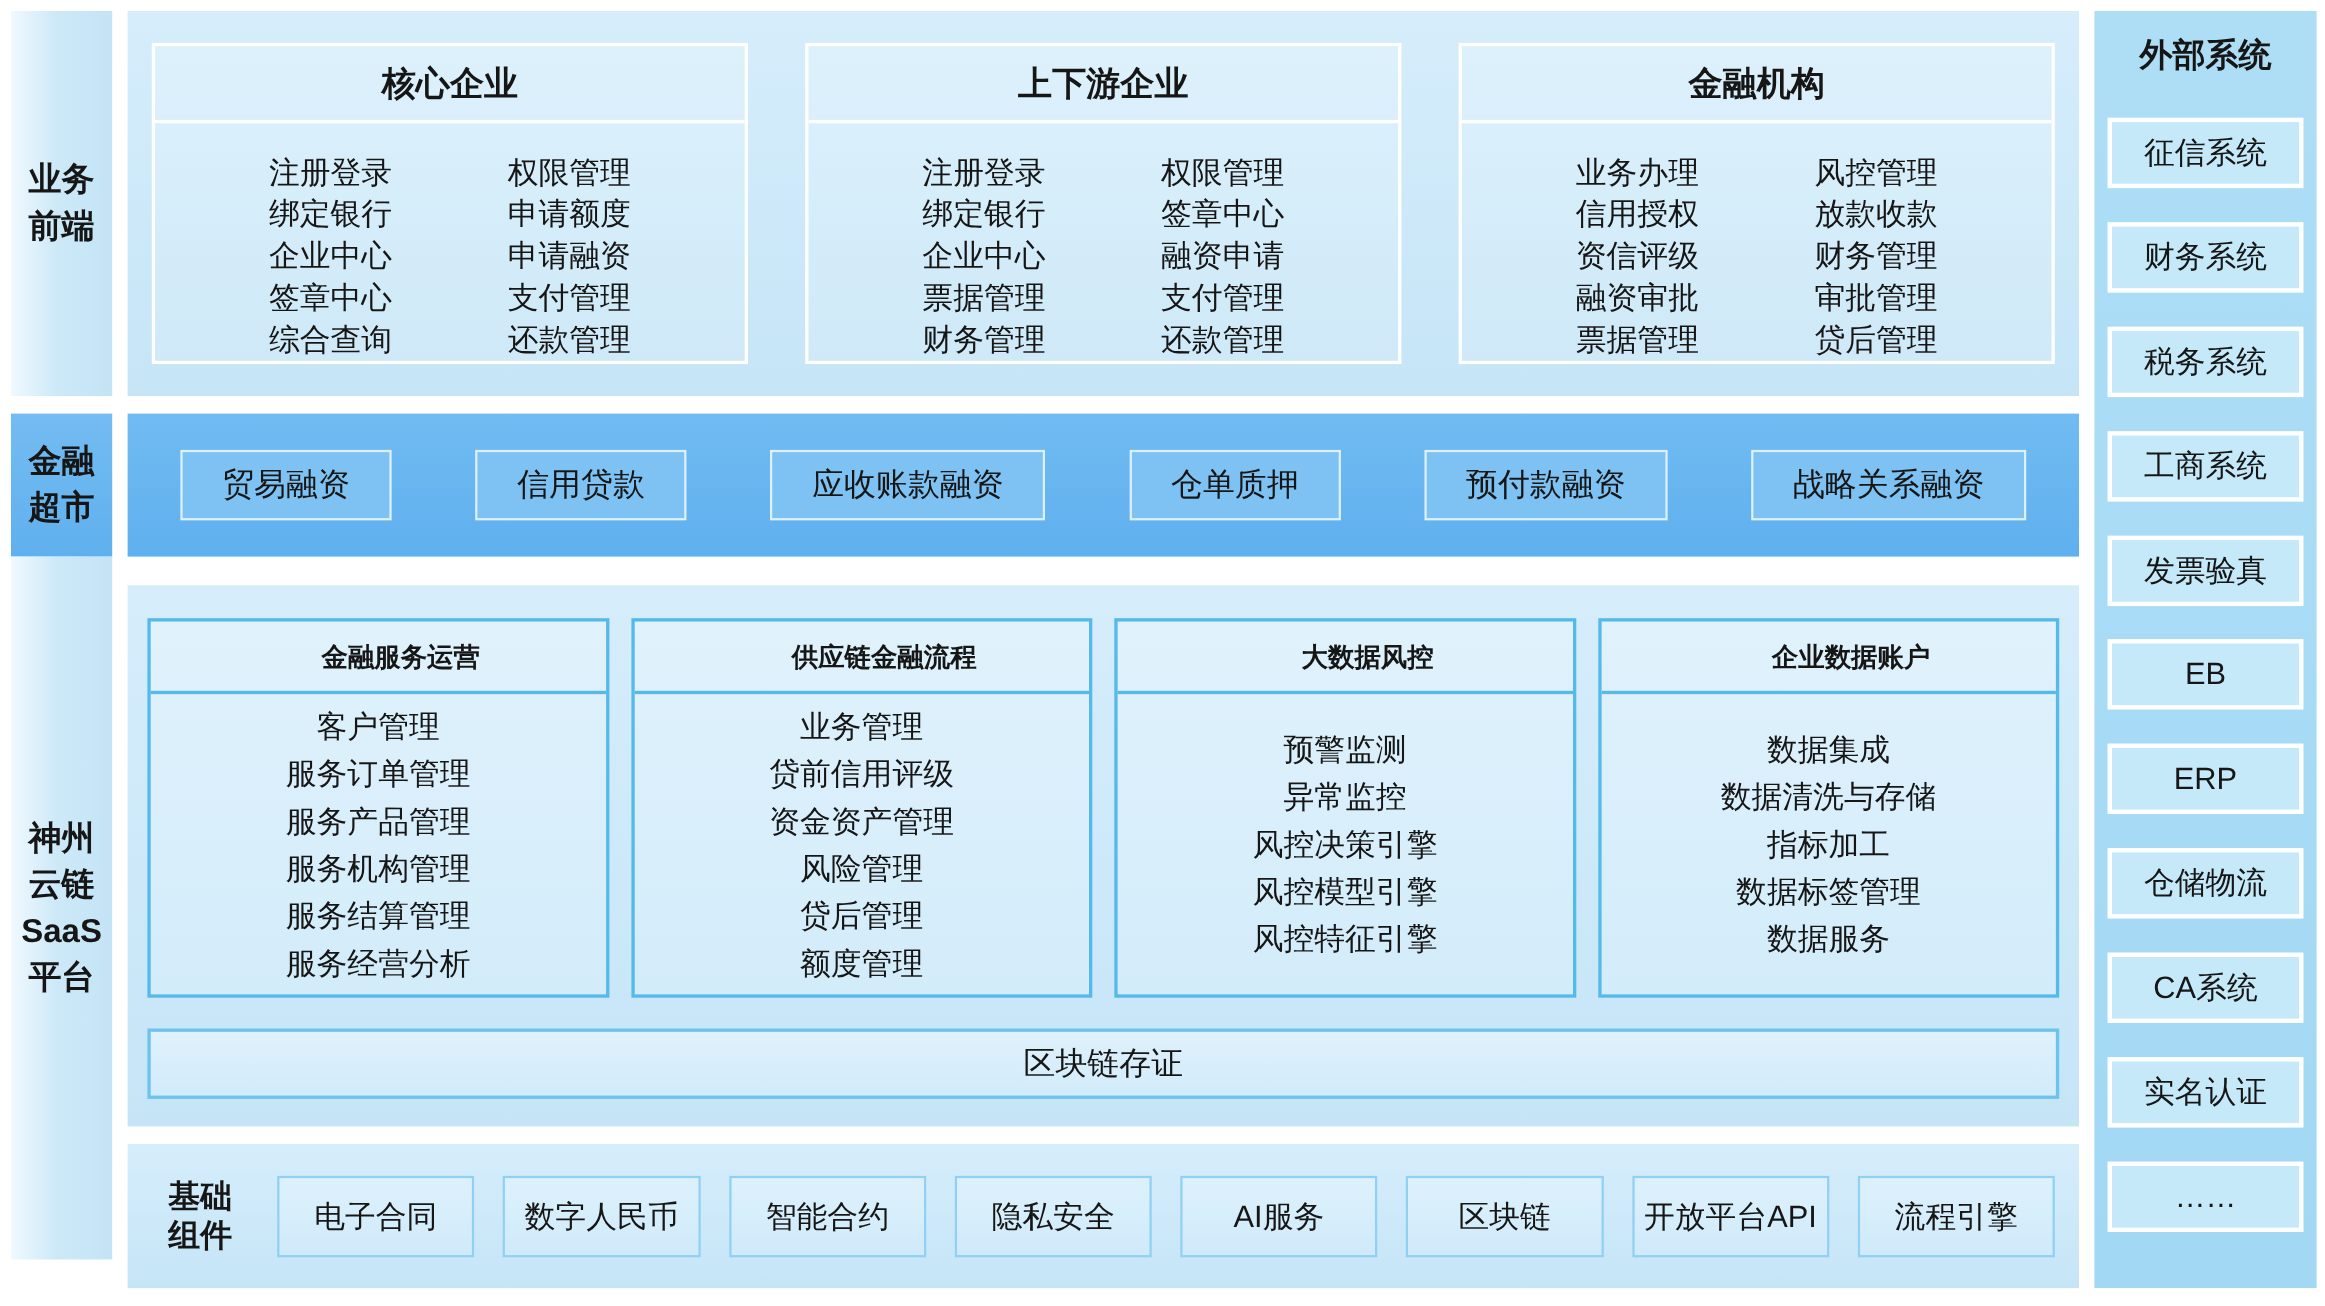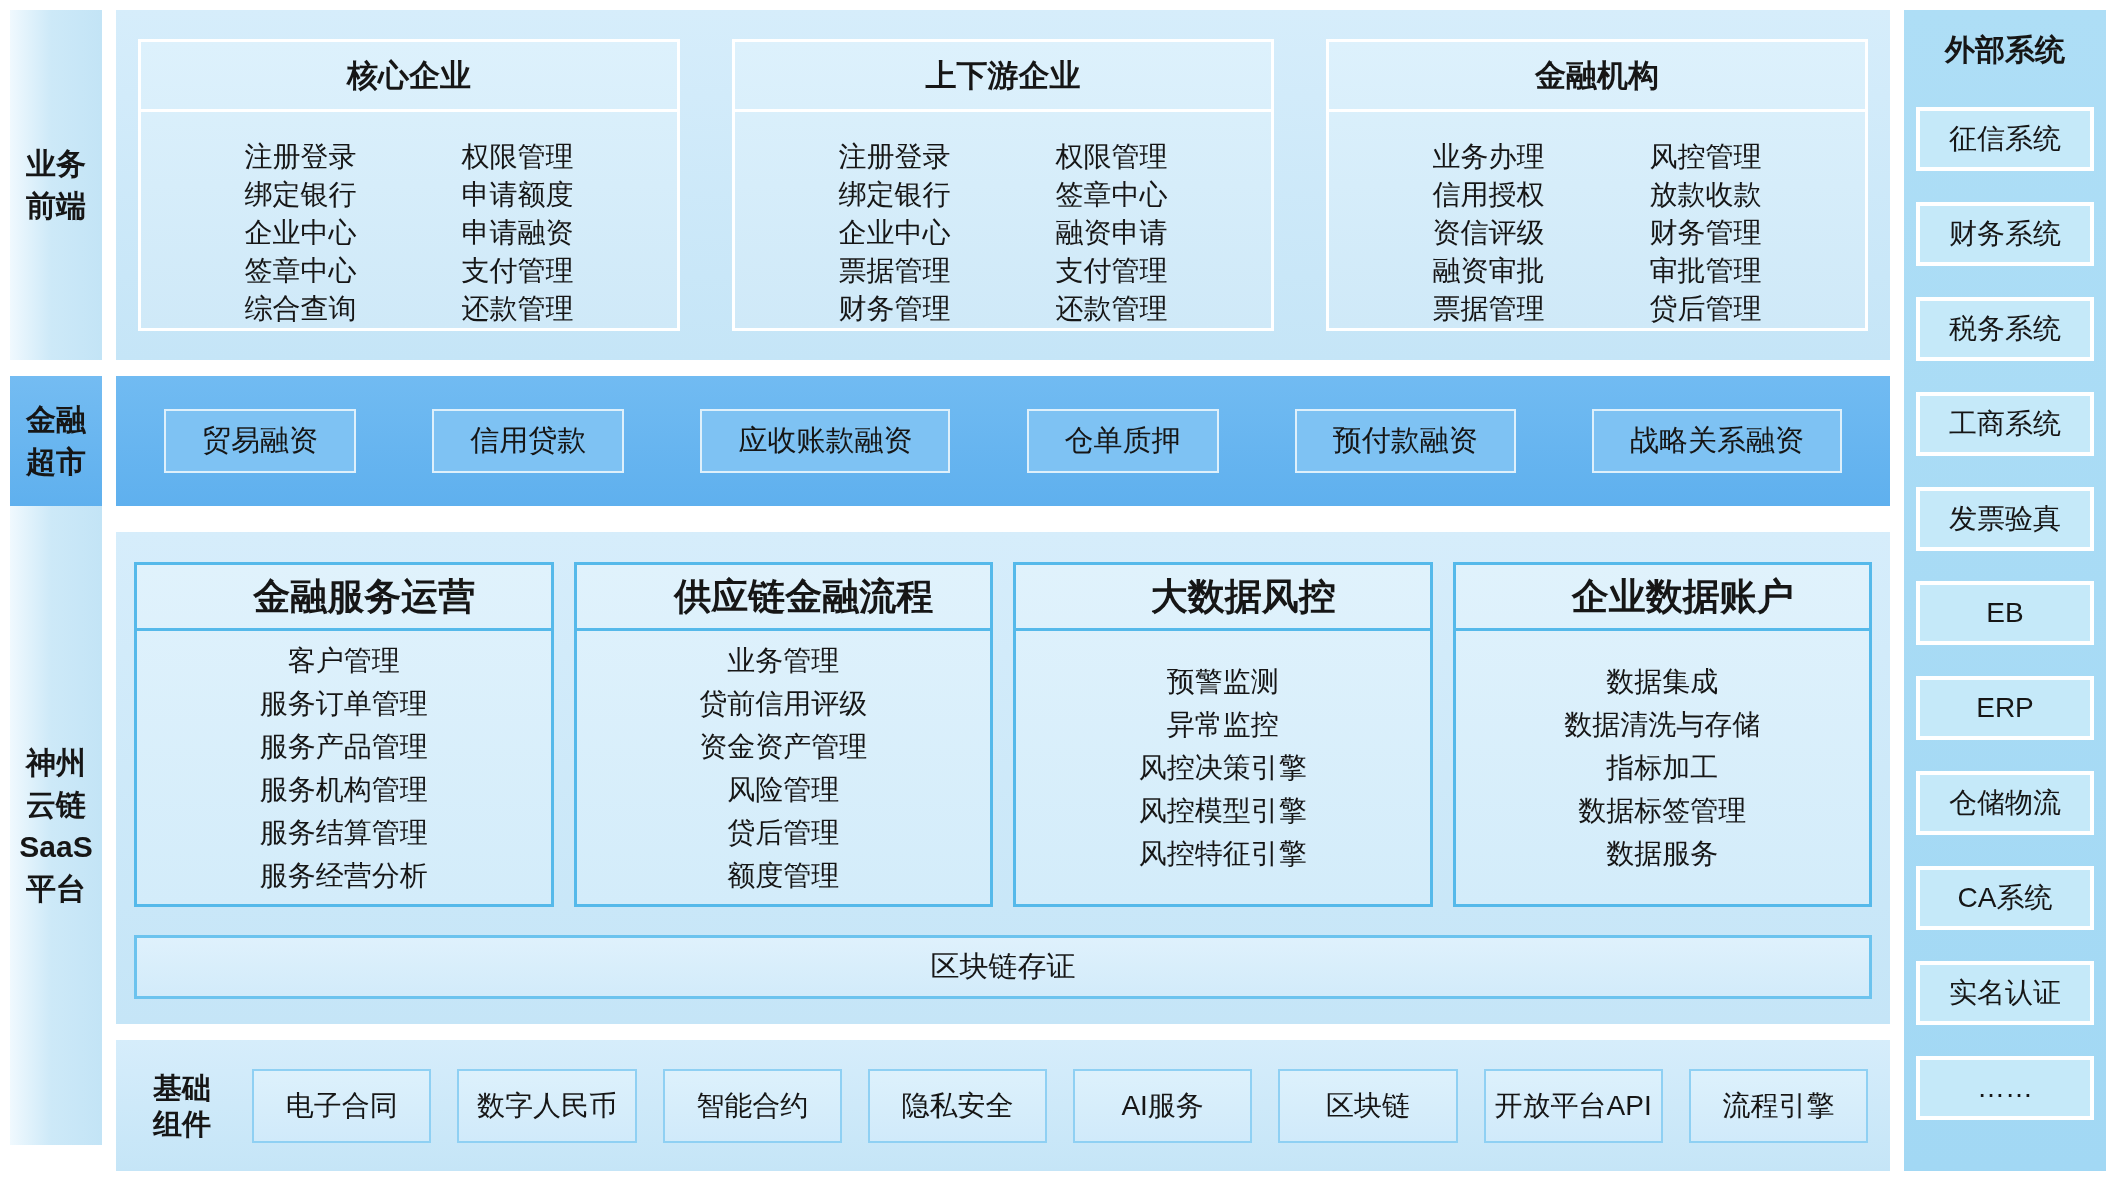--- a/index.html
+++ b/index.html
@@ -80,21 +80,21 @@
   .mod-box {
     flex:1; height:345px;
     border:3px solid #55b9ea;
     background:linear-gradient(180deg,#e0f2fc,#d3ecfa);
     display:flex; flex-direction:column;
   }
   .mod-title {
     height:66px; flex:none;
     border-bottom:3px solid #55b9ea;
     display:flex; align-items:center; justify-content:center;
-    font-size:37px; font-weight:bold;padding-left:41px;
+    font-size:24px; font-weight:bold;padding-left:41px;
   }
   .mod-body {
     flex:1; display:flex; flex-direction:column; align-items:center; justify-content:center;
     font-size:28px; line-height:43px; font-weight:500; text-align:center;
   }
   .chain-bar {
     margin-top:28px; height:64px;
     border:3px solid #6cc3ee;
     background:linear-gradient(180deg,#dff1fc,#d2ebfa);
     display:flex; align-items:center; justify-content:center;

